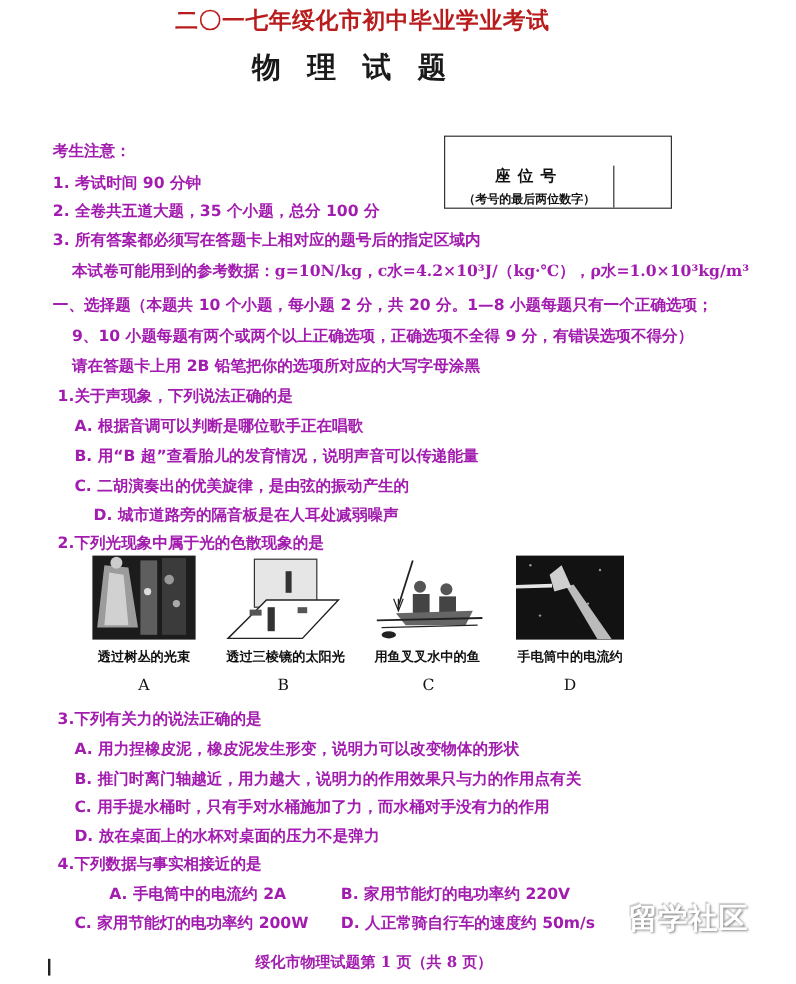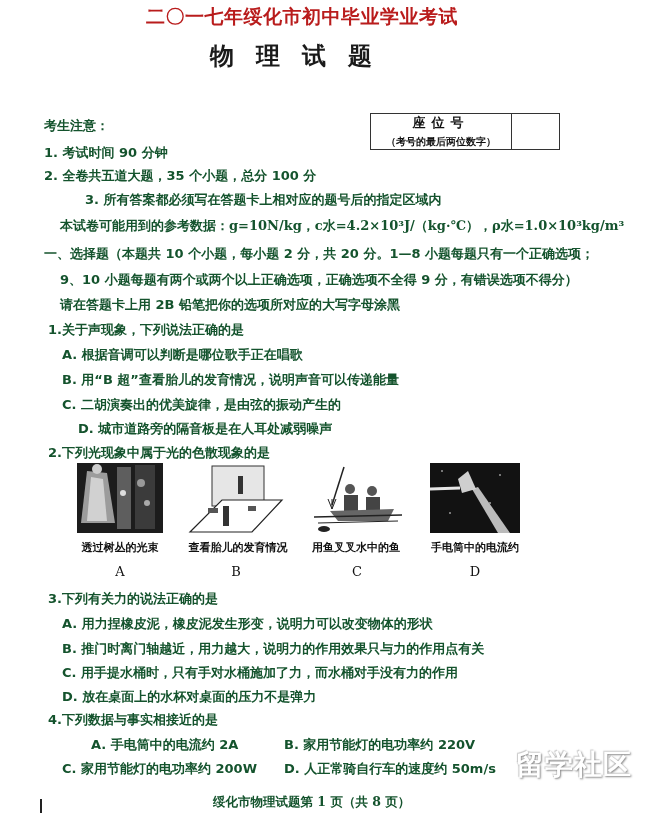--- a/index.html
+++ b/index.html
@@ -5,59 +5,60 @@
     html, body { margin: 0; padding: 0; background: #ffffff; }
     body {
       width: 663px; height: 820px; position: relative; overflow: hidden;
       font-family: "DejaVu Sans", "Liberation Sans", sans-serif;
       color: #111111;
     }
     .abs { position: absolute; white-space: nowrap; }
     .title1 { left: 146px; top: 4px; font-size: 19px; font-weight: bold; letter-spacing: 0.5px; color: #b91c1c; }
     .title2 { left: 210px; top: 40px; font-size: 24px; font-weight: bold; letter-spacing: 22px; color: #1a1a1a; }
 
-    .line { font-size: 13px; font-weight: bold; color: #14532d; }
+    .line { font-size: 13px; font-weight: bold; color: #a21caf; }
     .serif { font-family: "DejaVu Serif", "Liberation Serif", serif; font-weight: bold; }
 
     .seat-box {
-      left: 370px; top: 113px; width: 190px; height: 37px;
+      left: 370px; top: 113px; width: 190px; height: 61px;
       border: 1.5px solid #333; box-sizing: border-box;
       display: flex;
+      align-items: flex-end;
     }
     .seat-label {
       width: 141px; border-right: 1.5px solid #333; box-sizing: border-box;
       display: flex; flex-direction: column; align-items: center; justify-content: center;
     }
     .seat-label .l1 { font-size: 13px; font-weight: bold; letter-spacing: 6px; }
     .seat-label .l2 { font-size: 10px; font-weight: bold; margin-top: 3px; }
     .seat-value { flex: 1; }
     .fig { position: absolute; overflow: hidden; }
     .cap { font-size: 11px; font-weight: bold; text-align: center; }
     .letter { font-size: 13px; font-family: "DejaVu Serif", serif; text-align: center; }
 
     .watermark {
       left: 494px; top: 748px; width: 160px; height: 56px;
       color: #ffffff;
       text-shadow: 1px 1px 2px #888, -1px -1px 1px #ccc;
       text-align: center;
     }
-    .wm-big { font-size: 28px; font-weight: bold; letter-spacing: 1px; line-height: 34px; }
+    .wm-big { font-size: 24px; font-weight: bold; letter-spacing: 1px; line-height: 34px; }
     .wm-small { font-size: 13px; line-height: 16px; }
     .cursor-mark { left: 40px; top: 799px; width: 2px; height: 14px; background: #222; }
   </style>
 </head>
 <body>
 
 <div class="abs title1">二〇一七年绥化市初中毕业学业考试</div>
 <div class="abs title2">物理试题</div>
 
 <div class="abs line" style="left:44px; top:117px;">考生注意：</div>
 <div class="abs line" style="left:44px; top:144px;">1. 考试时间 90 分钟</div>
 <div class="abs line" style="left:44px; top:167px;">2. 全卷共五道大题，35 个小题，总分 100 分</div>
-<div class="abs line" style="left:44px; top:191px;margin-left:41px;">3. 所有答案都必须写在答题卡上相对应的题号后的指定区域内</div>
+<div class="abs line" style="left:44px; top:191px;">3. 所有答案都必须写在答题卡上相对应的题号后的指定区域内</div>
 
 <div class="abs seat-box">
   <div class="seat-label">
     <span class="l1">座位号</span>
     <span class="l2">（考号的最后两位数字）</span>
   </div>
   <div class="seat-value"></div>
 </div>
 
 <div class="abs line" style="left:60px; top:217px;">
@@ -121,21 +122,21 @@
     <polygon points="28,16 38,8 46,26 32,30" fill="#cfcfcf"></polygon>
     <polygon points="42,26 48,24 80,70 68,70" fill="#d9d9d9" opacity="0.85"></polygon>
     <circle cx="70" cy="12" r="1" fill="#999"></circle>
       <circle cx="20" cy="50" r="1" fill="#999"></circle>
     <circle cx="60" cy="40" r="1" fill="#aaa"></circle>
       <circle cx="12" cy="8" r="1" fill="#999"></circle>
   </svg>
 </div>
 
 <div class="abs cap" style="left:68px; top:540px; width:104px;">透过树丛的光束</div>
-<div class="abs cap" style="left:183px; top:540px; width:110px;">查看胎儿的发育情况</div>
+<div class="abs cap" style="left:183px; top:540px; width:110px;">透过三棱镜的太阳光</div>
 <div class="abs cap" style="left:304px; top:540px; width:104px;">用鱼叉叉水中的鱼</div>
 <div class="abs cap" style="left:418px; top:540px; width:114px;">手电筒中的电流约</div>
 
 <div class="abs letter" style="left:110px; top:564px; width:20px;">A</div>
 <div class="abs letter" style="left:226px; top:564px; width:20px;">B</div>
 <div class="abs letter" style="left:347px; top:564px; width:20px;">C</div>
 <div class="abs letter" style="left:465px; top:564px; width:20px;">D</div>
 
 <div class="abs line" style="left:48px; top:590px;">3.下列有关力的说法正确的是</div>
 <div class="abs line" style="left:62px; top:615px;">A. 用力捏橡皮泥，橡皮泥发生形变，说明力可以改变物体的形状</div>

